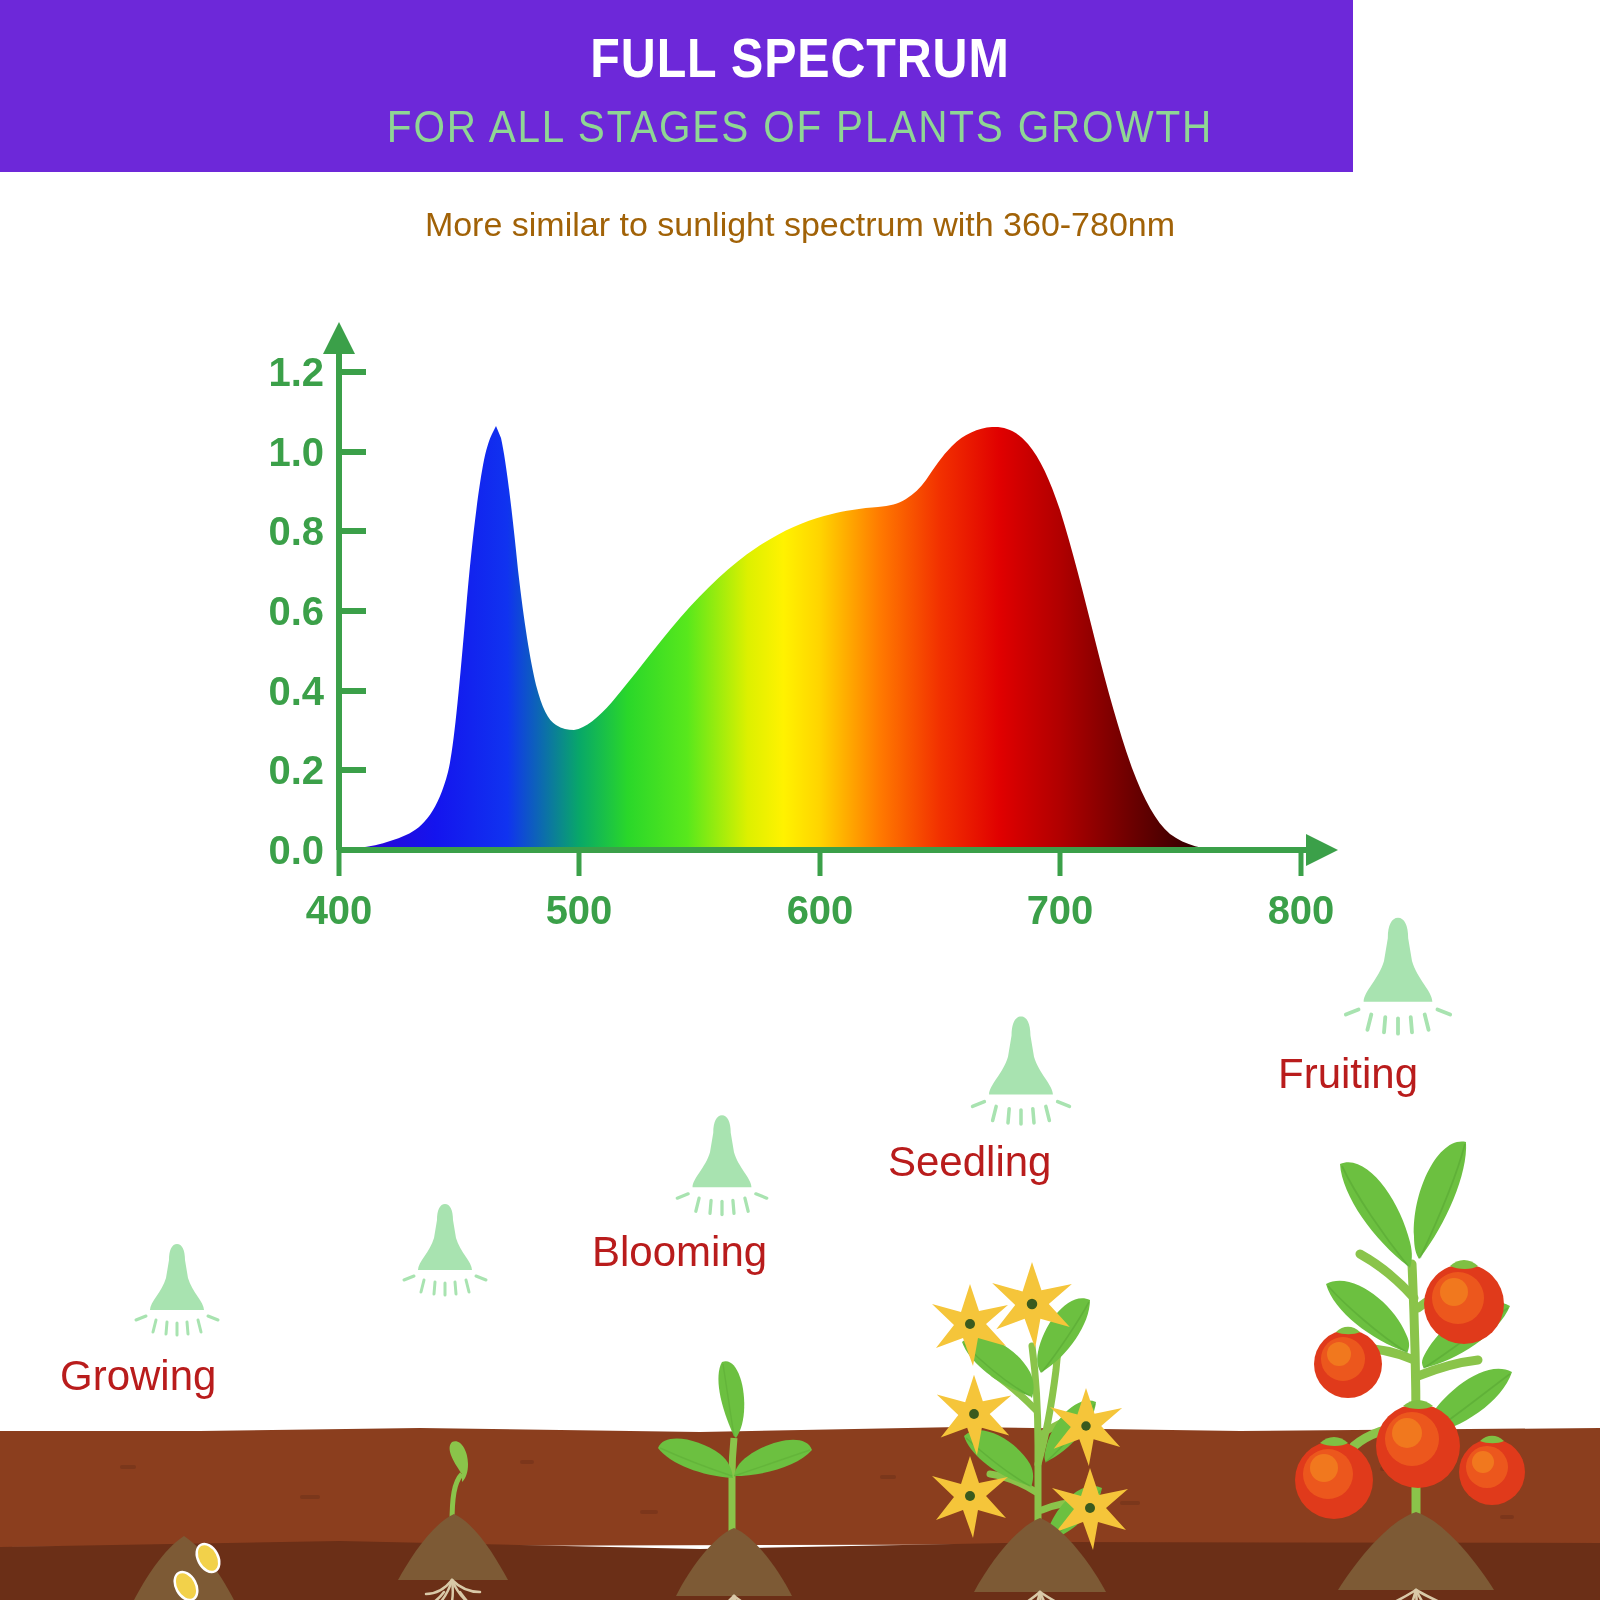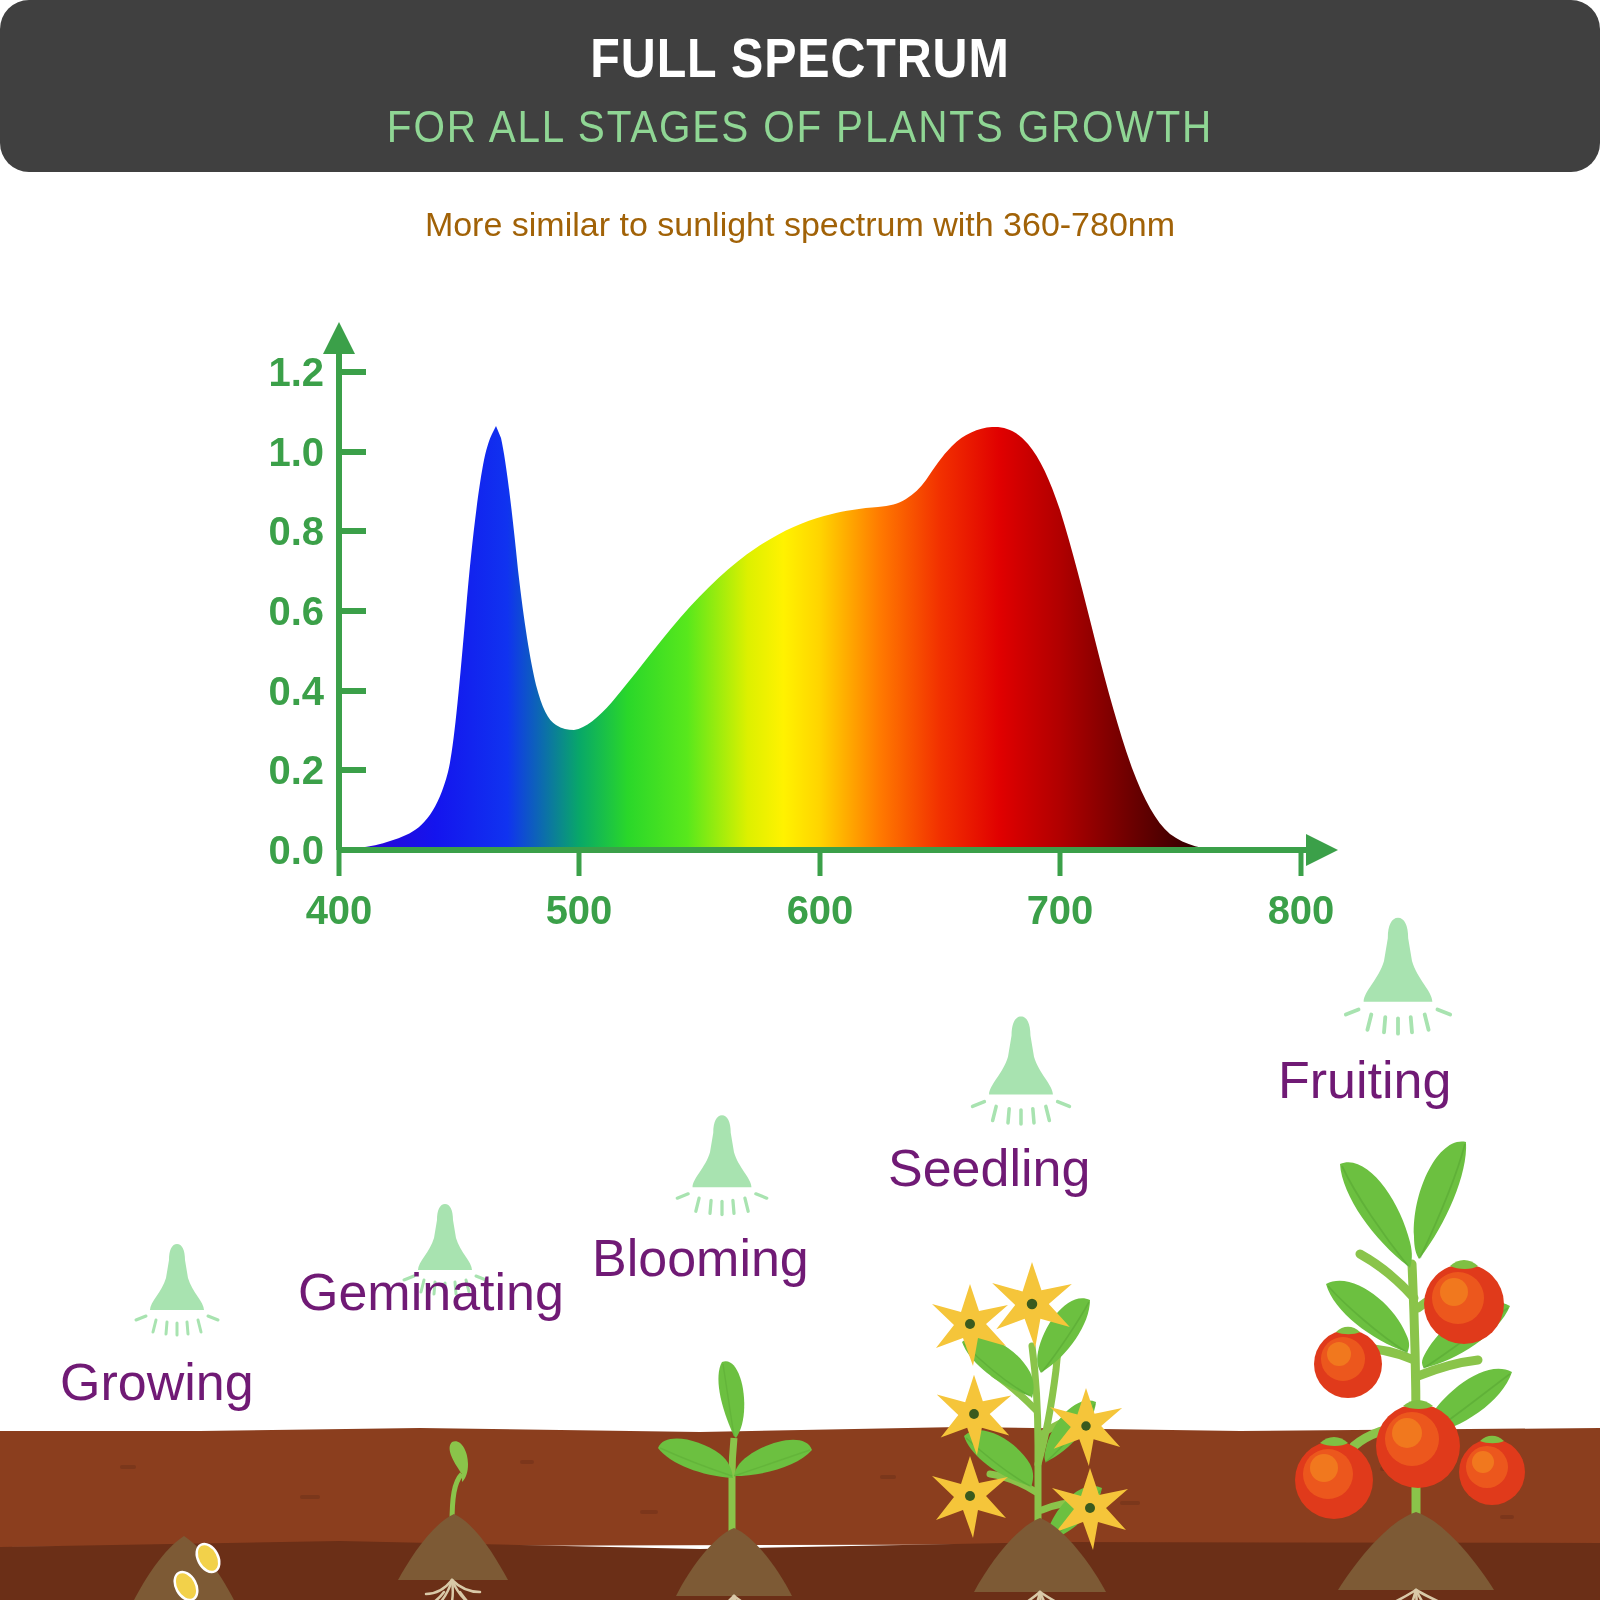--- a/index.html
+++ b/index.html
@@ -1,42 +1,42 @@
 <!DOCTYPE html>
 <html><head>
 <meta charset="utf-8">
 <style>
   html,body{margin:0;padding:0;background:#fff;}
   body{width:1600px;height:1600px;position:relative;overflow:hidden;
        font-family:"Liberation Sans", sans-serif;}
 
   
-  #header{position:absolute;left:0;top:0;width:1600px;height:172px;
-          background:#404040;border-radius:29px;}
+  #header{position:absolute;left:0;top:0;width:1353px;height:172px;
+          background:#6d28d9;}
   #title{position:absolute;left:0;top:26px;width:1600px;text-align:center;
          color:#ffffff;font-size:55px;font-weight:bold;letter-spacing:1px;
          font-family:"Liberation Sans", sans-serif;
          transform:scaleX(.88);transform-origin:50% 50%;}
   #subtitle{position:absolute;left:0;top:102px;width:1600px;text-align:center;
          color:#8fd694;font-size:44px;font-weight:normal;letter-spacing:2px;
          transform:scaleX(.92);transform-origin:50% 50%;}
 
   
   #intro{position:absolute;left:300px;top:198px;width:1000px;text-align:center;
          color:#a16207;font-size:34px;line-height:52px;}
 
   
   #chart{position:absolute;left:256px;top:310px;width:1120px;height:620px;}
   #chart svg{display:block;}
   .axlabel{fill:#3ba049;font-size:40px;font-weight:bold;
            font-family:"Liberation Sans", sans-serif;}
 
   
   .stage{position:absolute;}
-  .stage-label{position:absolute;color:#701a75;font-size:52px;white-space:nowrap;}
+  .stage-label{position:absolute;color:#b91c1c;font-size:42px;white-space:nowrap;}
   .bulb{position:absolute;}
 
   
   #ground{position:absolute;left:0;top:1425px;width:1600px;height:175px;}
 </style>
 </head>
 <body>
 
 <div id="header">
   <div id="title">FULL SPECTRUM</div>
@@ -188,21 +188,20 @@
     <g stroke="#a8e3b0" stroke-width="3" stroke-linecap="round">
       <line x1="24" y1="86" x2="14" y2="90"></line>
         <line x1="34" y1="90" x2="31" y2="102"></line>
       <line x1="45" y1="92" x2="44" y2="104"></line>
         <line x1="55" y1="93" x2="55" y2="105"></line>
       <line x1="65" y1="92" x2="66" y2="104"></line>
         <line x1="76" y1="90" x2="79" y2="102"></line>
       <line x1="86" y1="86" x2="96" y2="90"></line>
     </g>
   </svg>
-  <div class="stage-label" style="left:8px;top:72px">Geminating</div>
   <svg style="position:absolute;left:50px;top:152px" width="260" height="270" viewBox="0 0 260 270">
     <path fill="none" stroke="#8ac44a" stroke-width="5" d="M112,182 C112,156 114,140 122,132"></path>
     <path fill="#8ac44a" d="M122,132 C112,118 106,106 112,100 C120,96 128,108 128,122 C128,130 126,136 122,140 Z"></path>
     <path fill="#7d5a35" d="M58,238 C70,216 92,182 114,172 C136,182 156,216 168,238 Z"></path>
     <g stroke="#d9c9a8" stroke-width="2.5" fill="none" stroke-linecap="round">
       <path d="M112,238 C108,252 100,262 92,268"></path>
       <path d="M112,238 C114,254 112,266 106,272"></path>
       <path d="M112,238 C118,252 126,260 134,264"></path>
       <path d="M112,238 C104,248 94,252 86,252"></path>
       <path d="M112,238 C120,246 130,250 140,250"></path>

